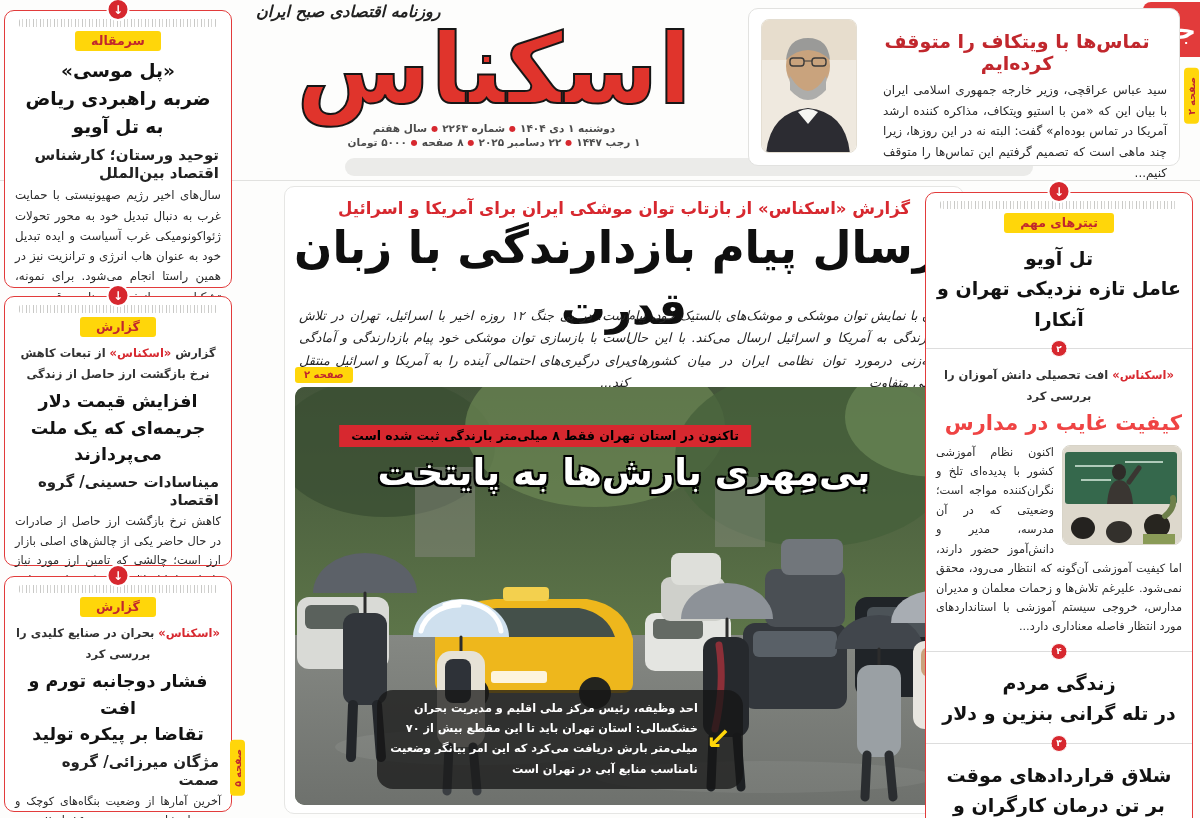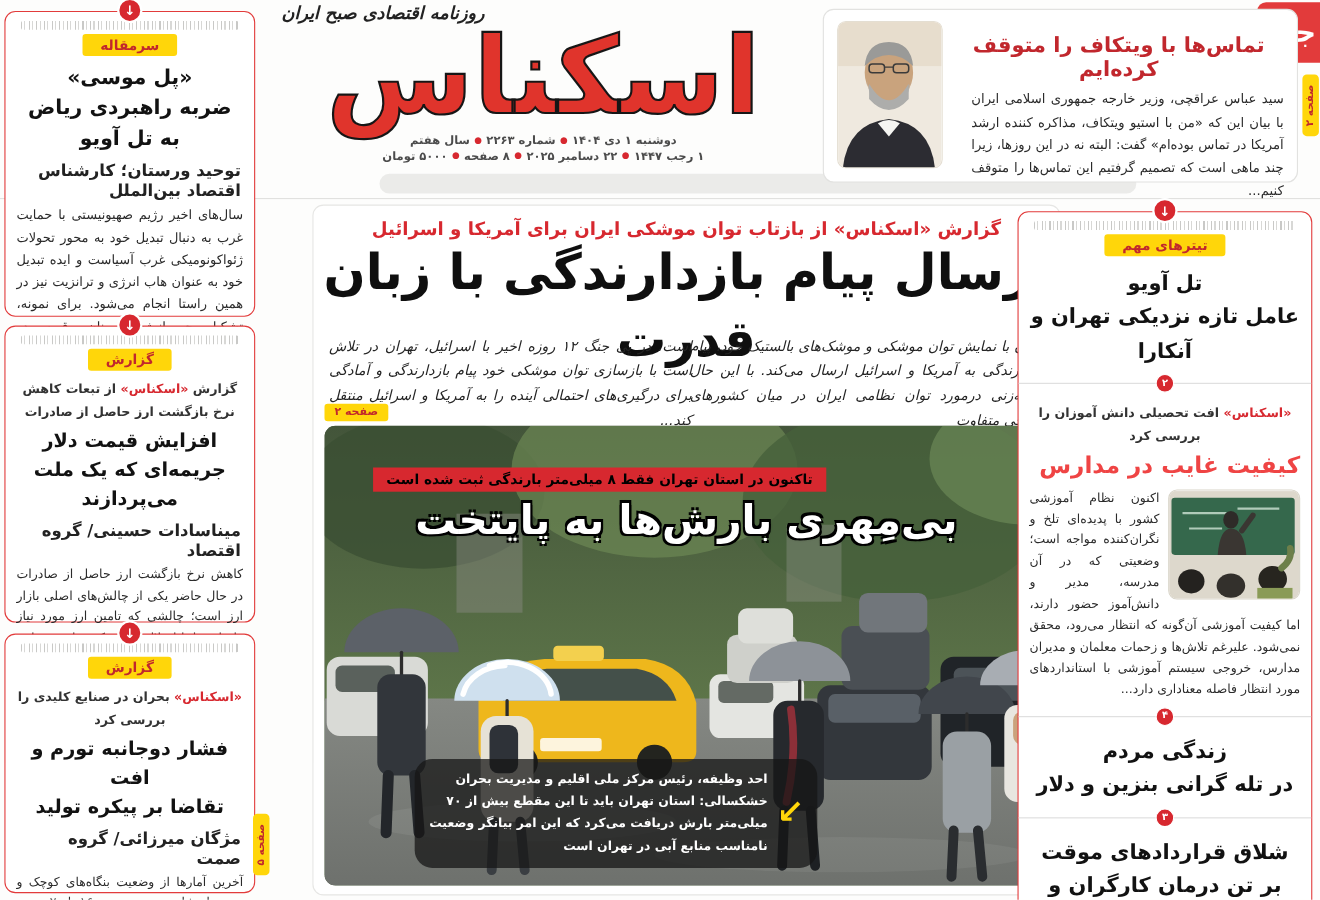--- a/index.html
+++ b/index.html
@@ -116,21 +116,21 @@
 ضربه راهبردی ریاض به تل آویو</div>
   <div class="byline">توحید ورستان؛ کارشناس اقتصاد بین‌الملل</div>
   <div class="bodytxt">سال‌های اخیر رژیم صهیونیستی با حمایت غرب به دنبال تبدیل خود به محور تحولات ژئواکونومیکی غرب آسیاست و ایده تبدیل خود به عنوان هاب انرژی و ترانزیت نیز در همین راستا انجام می‌شود. برای نمونه، تشکیل محور انرژی با یونان و قبرس در مدیترانه شرقی و حمایت جدی از کریدور آیمک بخشی از این اقدامات است...</div>
   <div class="readmore"><span class="sqb">■</span><span>صفحه ۲ را بخوانید</span></div>
 </div>
 
 <div class="rbox" style="left:4px; top:296px; width:228px; height:270px;">
   <div class="arrow-chip">↓</div>
   <div class="barcode"></div>
   <span class="tag">گزارش</span>
-  <div class="kick"><span>گزارش </span><span class="brand">«اسکناس»</span><span> از تبعات کاهش نرخ بازگشت ارز حاصل از صادرات</span></div>
+  <div class="kick"><span>گزارش </span><span class="brand">«اسکناس»</span><span> از تبعات کاهش نرخ بازگشت ارز حاصل از زندگی</span></div>
   <div class="btitle" style="font-size:17.5px;">افزایش قیمت دلار
 جریمه‌ای که یک ملت می‌پردازند</div>
   <div class="byline">میناسادات حسینی/ گروه اقتصاد</div>
   <div class="bodytxt" style="font-size:11.4px;">کاهش نرخ بازگشت ارز حاصل از صادرات در حال حاضر یکی از چالش‌های اصلی بازار ارز است؛ چالشی که تامین ارز مورد نیاز واردات را با اختلال مواجه کرده است. طبق آمار بانک مرکزی، از ابتدای سال ۱۴۰۳ تاکنون، بیش از ۲۷ میلیارد دلار ارز صادراتی به کشور بازنگشته است؛ رقمی معادل درآمدهای نفتی کشور در یک سال...</div>
   <div class="readmore"><span class="sqb">■</span><span>صفحه ۳ را بخوانید</span></div>
 </div>
 
 <div class="rbox" style="left:4px; top:576px; width:228px; height:236px;">
   <div class="arrow-chip">↓</div>
   <div class="barcode"></div>

